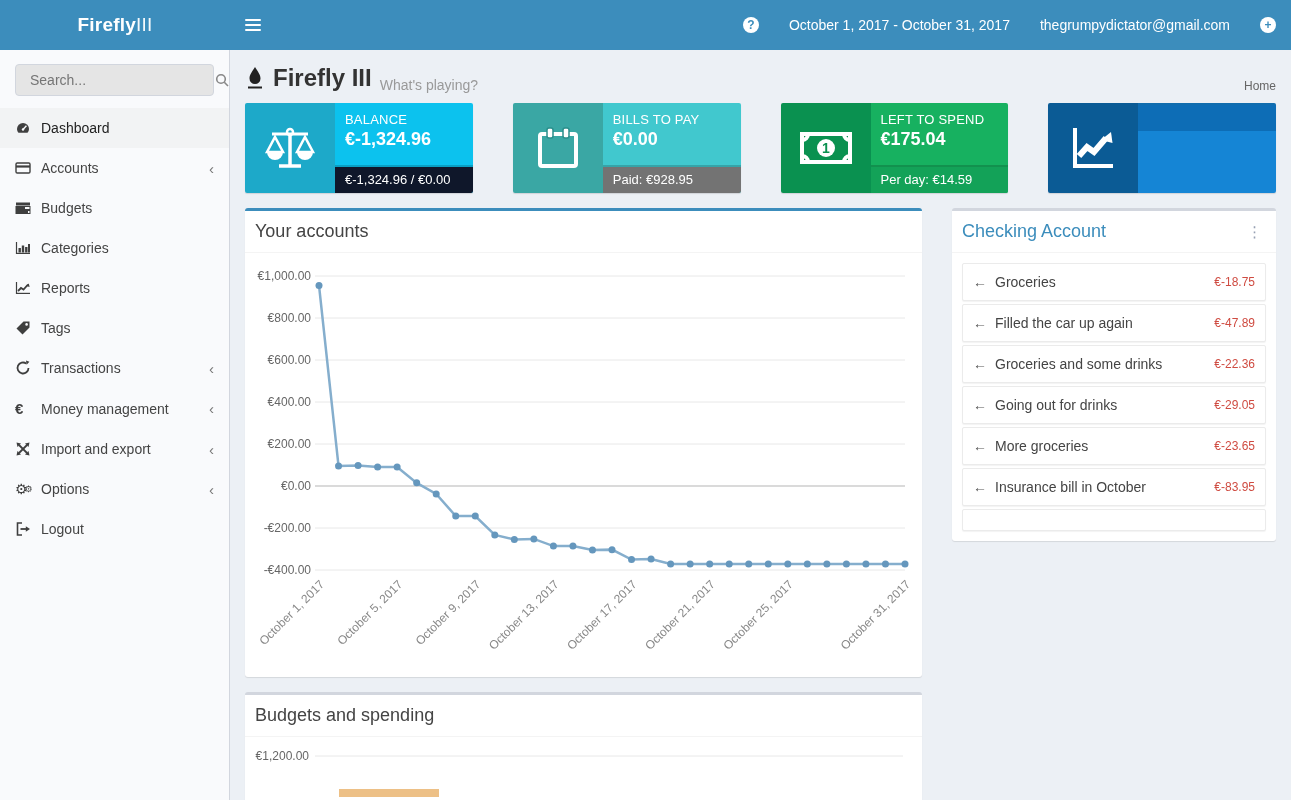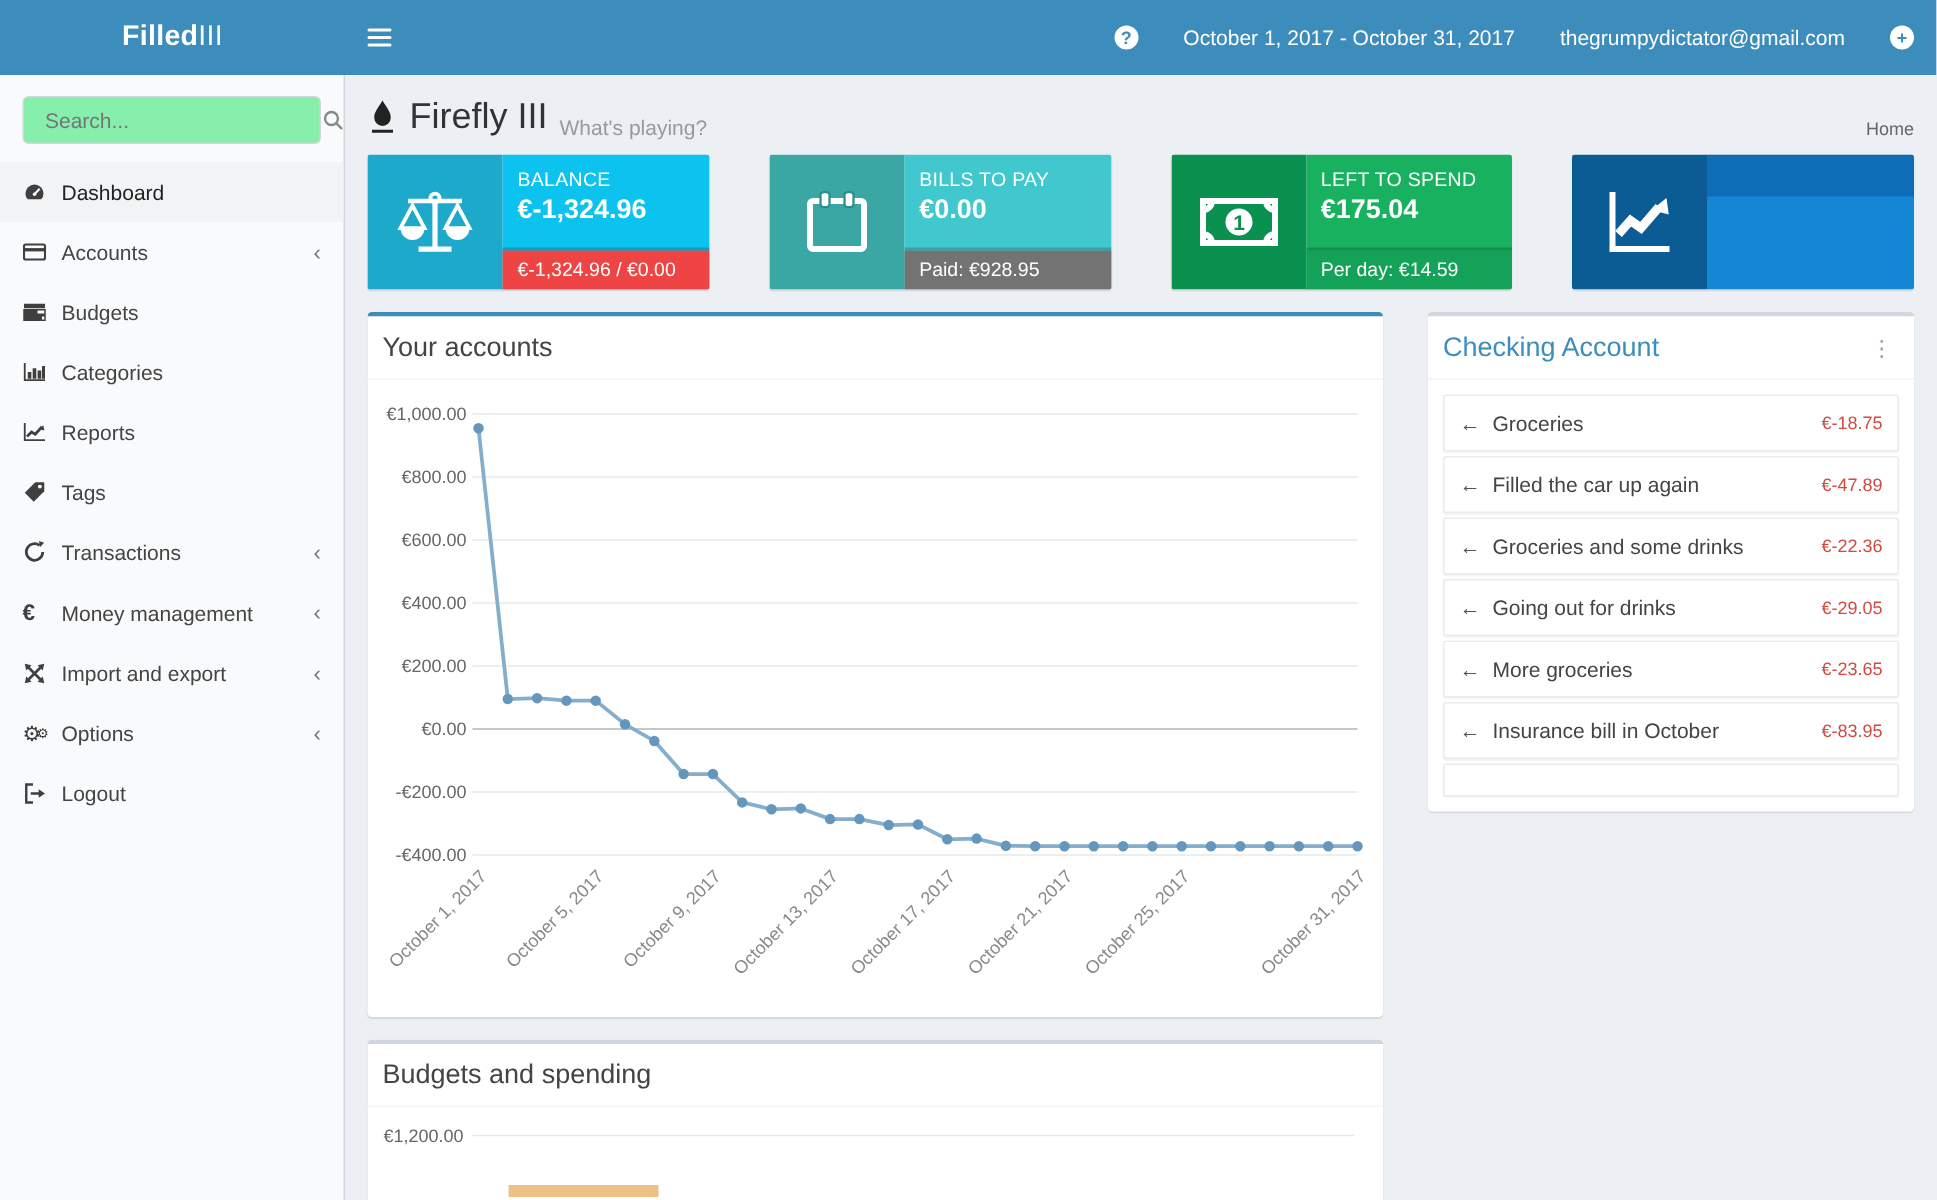--- a/index.html
+++ b/index.html
@@ -21,35 +21,35 @@
   .nav-right { margin-left:auto; display:flex; align-items:center; }
   .nav-item { color:#fff; font-size:14px; padding:0 15px; height:50px; display:flex;
               align-items:center; cursor:pointer; }
   .circle-icon { width:16px; height:16px; background:#fff; color:#3c8dbc; border-radius:50%;
                  font-size:12px; font-weight:bold; display:flex; align-items:center;
                  justify-content:center; line-height:1; }
   
   .sidebar { position:absolute; top:50px; left:0; bottom:0; width:230px;
              background:#f9fafc; border-right:1px solid #d2d6de; }
   .search-wrap { margin:14px 15px 4px; display:flex; align-items:center;
-                 background:#86efac; border:1px solid #d2d6de; border-radius:4px;
+                 background:#e5e5e5; border:1px solid #d2d6de; border-radius:4px;
                  height:32px; padding:0 8px 0 12px; }
   .search-wrap input { border:none; outline:none; flex:1; font-size:14px; color:#666;
                        font-family:"Liberation Sans",sans-serif; background:transparent; }
   .search-btn { background:none; border:none; cursor:pointer; padding:2px; display:flex; }
   .menu { margin-top:12px; }
   .menu-item { display:flex; align-items:center; padding:12px 15px; font-size:14px;
                color:#444; cursor:pointer; }
   .menu-item.active { background:#f2f3f4; color:#222; }
   .mi-icon { width:26px; display:flex; align-items:center; font-size:14px; color:#3f3f3f; }
   .mi-chevron { margin-left:auto; color:#777; font-size:15px; line-height:1; }
   
   .content { margin-left:230px; padding:0 15px; }
   .content-header { display:flex; align-items:baseline; padding:14px 0 10px; }
-  .content-header h1 { font-size:24px; font-weight:400; color:#333; margin:0;
+  .content-header h1 { font-size:24px; font-weight:700; color:#333; margin:0;
                        display:flex; align-items:center; gap:8px; }
   .subtitle { color:#999; font-size:14px; margin-left:8px; }
   .breadcrumb { margin-left:auto; font-size:12px; color:#666; cursor:pointer; }
   
   .info-row { display:flex; gap:40px; margin-bottom:15px; }
   .info-box { flex:1; height:90px; display:flex; border-radius:2px; overflow:hidden;
               box-shadow:0 1px 1px rgba(0,0,0,.12); color:#fff; cursor:default; }
   .ib-icon { width:90px; display:flex; align-items:center; justify-content:center; }
   .ib-right { flex:1; display:flex; flex-direction:column; }
   .ib-top { padding:9px 10px 0; flex:1; }
@@ -78,21 +78,21 @@
   .tx-arrow { color:#555; margin-right:8px; }
   .tx-amount { color:#cf4b41; font-size:12px; }
   .tx-partial { height:14px; margin-bottom:0; }
   svg text { font-family:"Liberation Sans",sans-serif; }
 </style>
 </head>
 <body>
 
 <div class="navbar">
   <div class="brand">
-    <b>Filled</b>
+    <b>Firefly</b>
       <span class="light">III</span>
   </div>
   <div class="hamburger">
     <i></i>
       <i></i>
       <i></i>
   </div>
   <div class="nav-right">
     <div class="nav-item">
       <span class="circle-icon">?</span>
@@ -254,21 +254,21 @@
             <path d="M33 30 L41 15 L49 30 Z" fill="none" stroke="#fff" stroke-width="2.5"></path>
             <path d="M33 30 a8 8 0 0 0 16 0 Z" fill="#fff"></path>
           </svg>
       </div>
       <div class="ib-right" style="background: rgb(12, 194, 238);">
         <div class="ib-top">
           <div class="ib-label">BALANCE</div>
           <div class="ib-value">€-1,324.96</div>
         </div>
         <div class="ib-divider"></div>
-        <div class="ib-footer" style="background: #ef4444;">€-1,324.96 / €0.00</div>
+        <div class="ib-footer" style="background: #0f172a;">€-1,324.96 / €0.00</div>
       </div>
     </div>
     <div class="info-box">
       <div class="ib-icon" style="background: rgb(58, 167, 164);">
         <svg width="48" height="48" viewBox="0 0 48 48">
             <rect x="6" y="10" width="36" height="32" rx="2" fill="none" stroke="#fff" stroke-width="4"></rect>
             <rect x="13" y="4" width="6" height="10" rx="2" fill="#fff" stroke="#2a8e8b" stroke-width="1.5"></rect>
             <rect x="29" y="4" width="6" height="10" rx="2" fill="#fff" stroke="#2a8e8b" stroke-width="1.5"></rect>
           </svg>
       </div>

